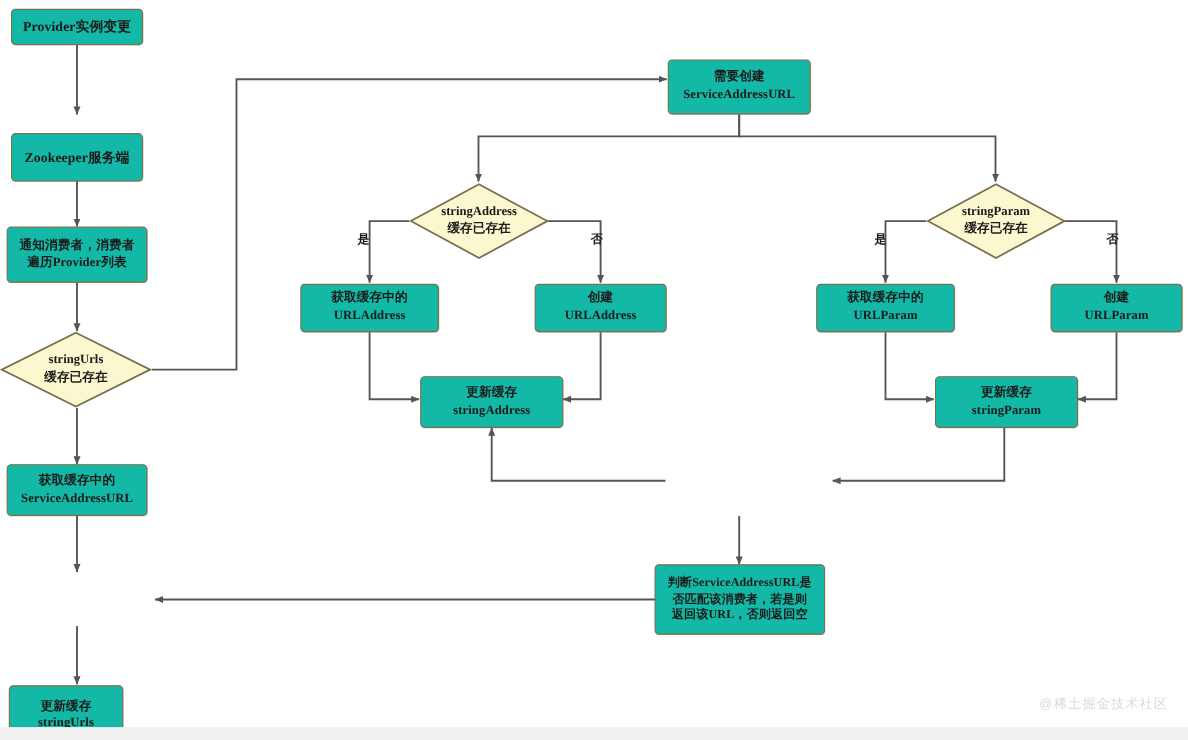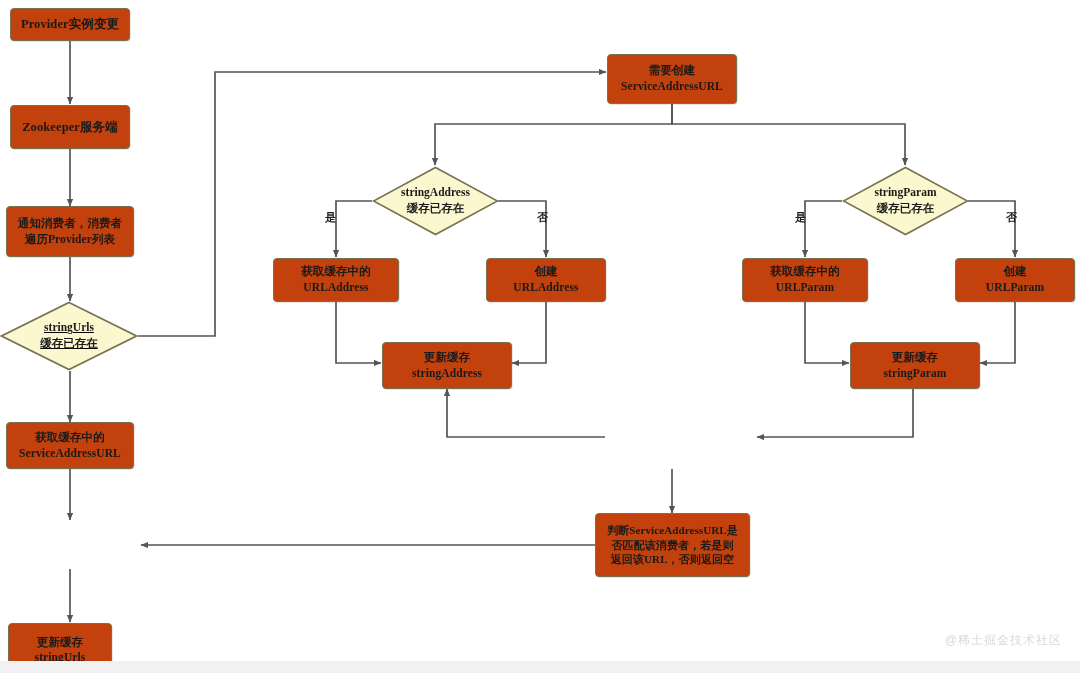--- a/index.html
+++ b/index.html
@@ -28,21 +28,21 @@
     position: absolute;
     left: 0;
     top: 0;
     width: 1080px;
     height: 673px;
     pointer-events: none;
   }
   .node {
     position: absolute;
     box-sizing: border-box;
-    background: #c2410c;
+    background: #14b8a6;
     border: 1.3px solid #7a6f4e;
     border-radius: 4px;
     display: flex;
     align-items: center;
     justify-content: center;
     text-align: center;
     color: #1a1a1a;
     font-size: 12.5px;
     line-height: 1.35;
     letter-spacing: 0.1px;
@@ -132,30 +132,30 @@
       <path d="M672,469 L672,513"></path>
 
       <path d="M596,545 L141,545"></path>
     </g>
   </svg>
 
   <div class="node" style="left:10px; top:8px; width:120px; height:33px;">
     <span class="txt">Provider实例变更</span>
   </div>
 
-  <div class="node" style="left:10px; top:105px; width:120px; height:44px;">
+  <div class="node" style="left:10px; top:121px; width:120px; height:44px;">
     <span class="txt">Zookeeper服务端</span>
   </div>
 
   <div class="node small" style="left:6px; top:206px; width:128px; height:51px;">
     <span class="txt">通知消费者，消费者
 遍历Provider列表</span>
   </div>
 
-  <div class="diamond" style="left:0px; top:301px; width:138px; height:70px;text-decoration:underline;">
+  <div class="diamond" style="left:0px; top:301px; width:138px; height:70px;">
     <svg class="shape" viewBox="0 0 138 70" preserveAspectRatio="none">
       <polygon points="69,1.5 136.5,35 69,68.5 1.5,35" fill="#fbf7cf" stroke="#7a6f4e" stroke-width="1.6"></polygon>
     </svg>
     <span class="txt">stringUrls
 缓存已存在</span>
   </div>
 
   <div class="node small" style="left:6px; top:422px; width:128px; height:47px;">
     <span class="txt">获取缓存中的
 ServiceAddressURL</span>

